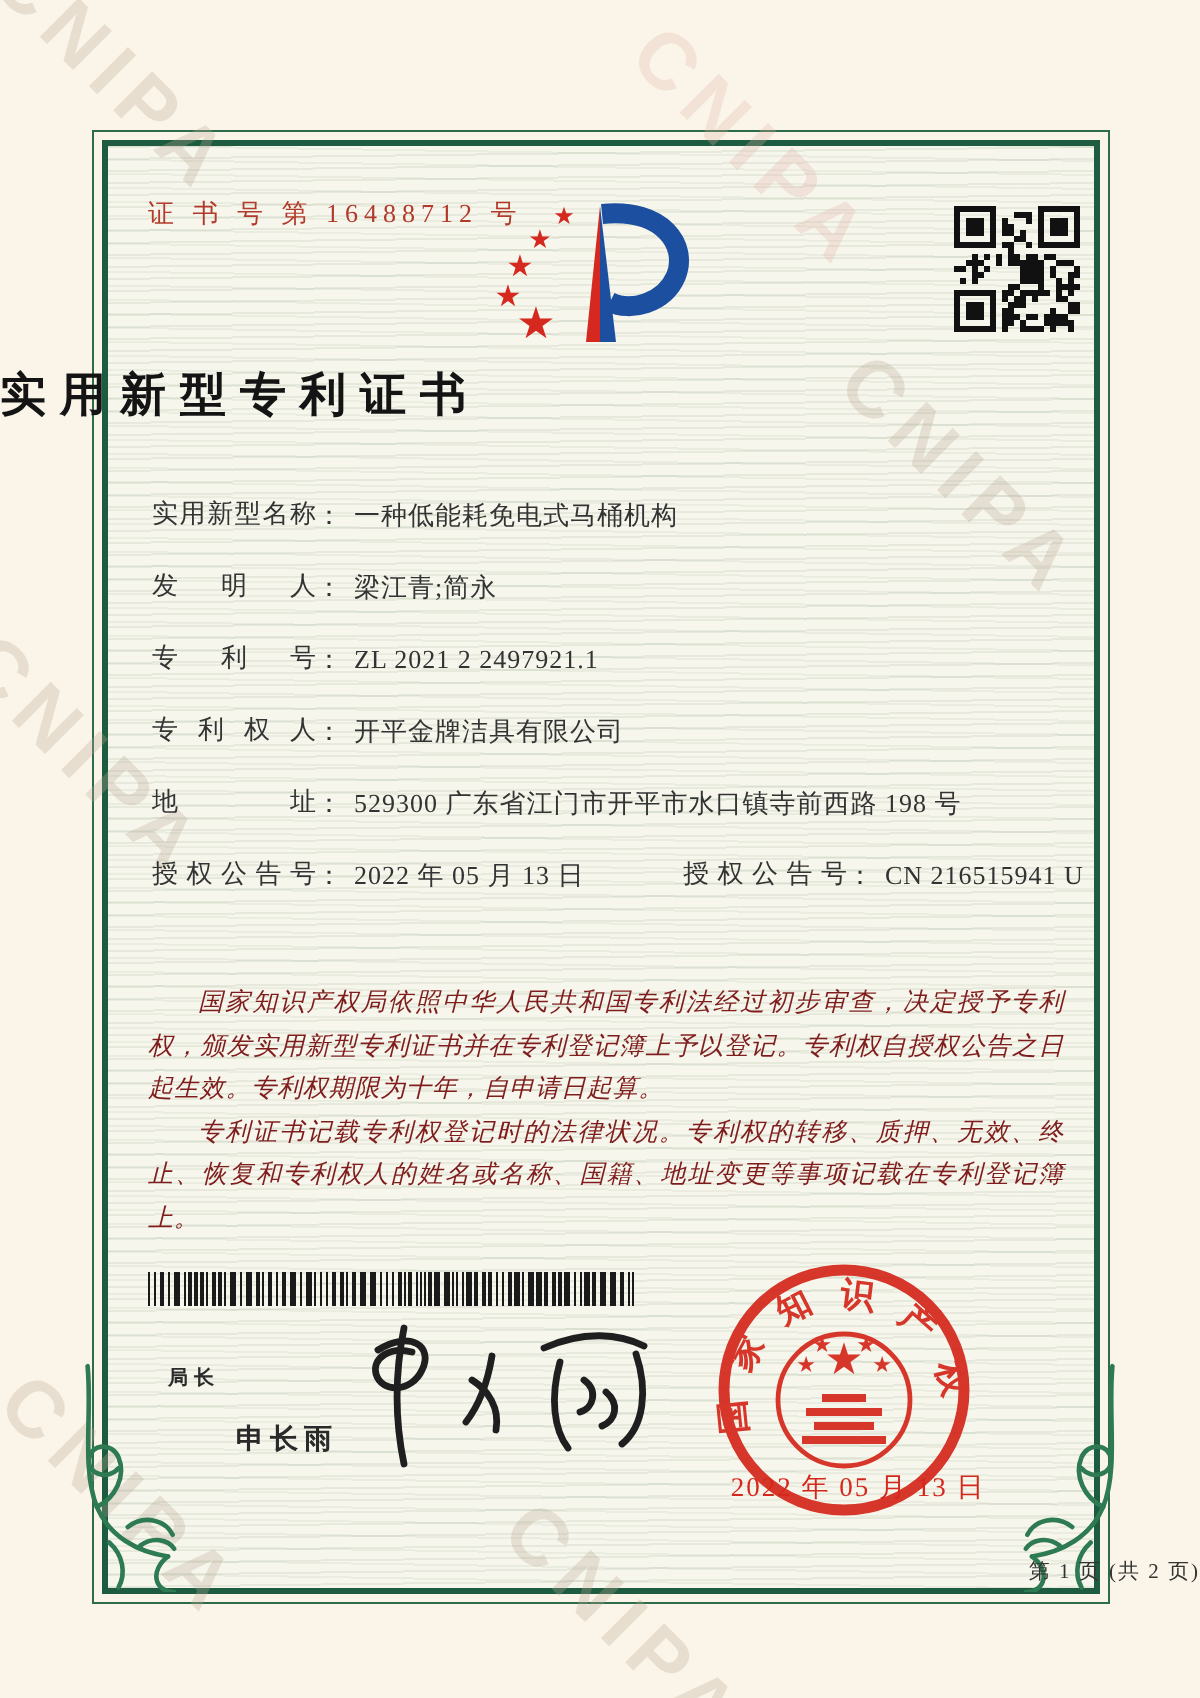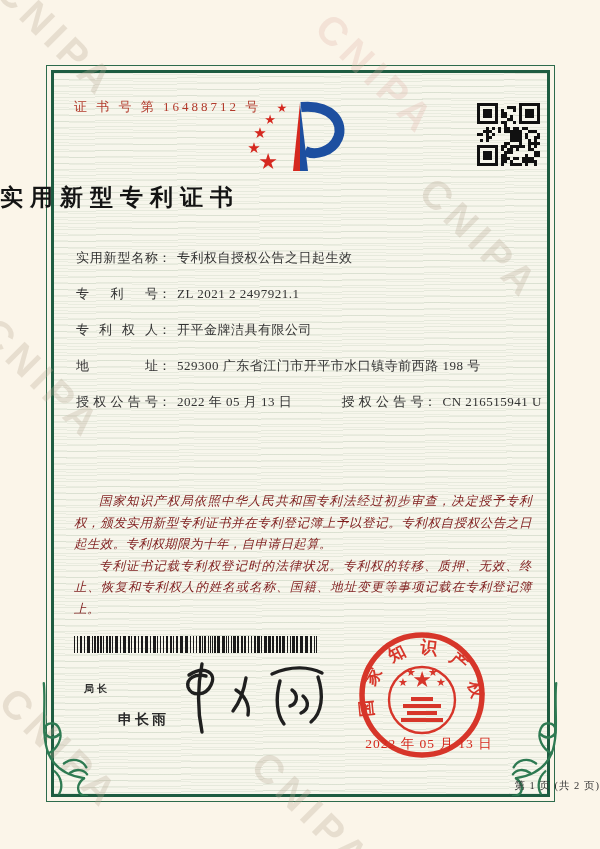--- a/index.html
+++ b/index.html
@@ -28,21 +28,21 @@
   .abs{position:absolute;z-index:2;}
   .cert-no{left:74px;top:98px;font-size:13px;letter-spacing:3px;color:#b23a2b;}
   .logo{left:238px;top:97px;}
   .qr{left:477px;top:103px;}
   .title{left:0;right:0;top:182px;font-size:23px;font-weight:600;
          letter-spacing:7px;color:#141414;}
 
   .fields{left:76px;top:247px;width:452px;font-size:13px;color:#333;}
   .field{margin-bottom:15px;line-height:21px;white-space:nowrap;}
   .flabel{display:inline-block;width:82px;text-align:justify;text-align-last:justify;
-          vertical-align:top;}
+          vertical-align:top;font-family:Liberation Mono, monospace;}
   .fcolon{display:inline-block;margin-right:6px;}
   .fvalue{letter-spacing:0.5px;}
   .field-inline{display:inline-block;margin-left:46px;}
 
   .legal{left:74px;top:491px;width:458px;font-size:12.5px;line-height:1.72;
          color:#7f1d1d;text-align:justify;letter-spacing:0.4px;font-style:italic;}
   .legal p{margin:0;text-indent:2em;}
 
   .barcode{left:74px;top:636px;}
 
@@ -247,21 +247,24 @@
     <rect x="0" y="60" w="0" width="21" height="3" fill="#111"></rect>
     <rect x="0" y="42" w="0" width="3" height="21" fill="#111"></rect>
     <rect x="18" y="42" w="0" width="3" height="21" fill="#111"></rect>
     <rect x="6" y="48" w="0" width="9" height="9" fill="#111"></rect>
   </svg>
 
 <div class="abs title">实用新型专利证书</div>
 
 <div class="abs fields">
   <div class="field">
-    <span class="flabel">实用新型名称</span><span class="fcolon">：</span><span class="fvalue">专利权自授权公告之日起生效</span>
+    <span class="flabel">实用新型名称</span><span class="fcolon">：</span><span class="fvalue">一种低能耗免电式马桶机构</span>
+  </div>
+  <div class="field">
+    <span class="flabel">发明人</span><span class="fcolon">：</span><span class="fvalue">梁江青;简永</span>
   </div>
   <div class="field">
     <span class="flabel">专利号</span><span class="fcolon">：</span><span class="fvalue">ZL 2021 2 2497921.1</span>
   </div>
   <div class="field">
     <span class="flabel">专利权人</span><span class="fcolon">：</span><span class="fvalue">开平金牌洁具有限公司</span>
   </div>
   <div class="field">
     <span class="flabel">地址</span><span class="fcolon">：</span><span class="fvalue">529300 广东省江门市开平市水口镇寺前西路 198 号</span>
   </div>

